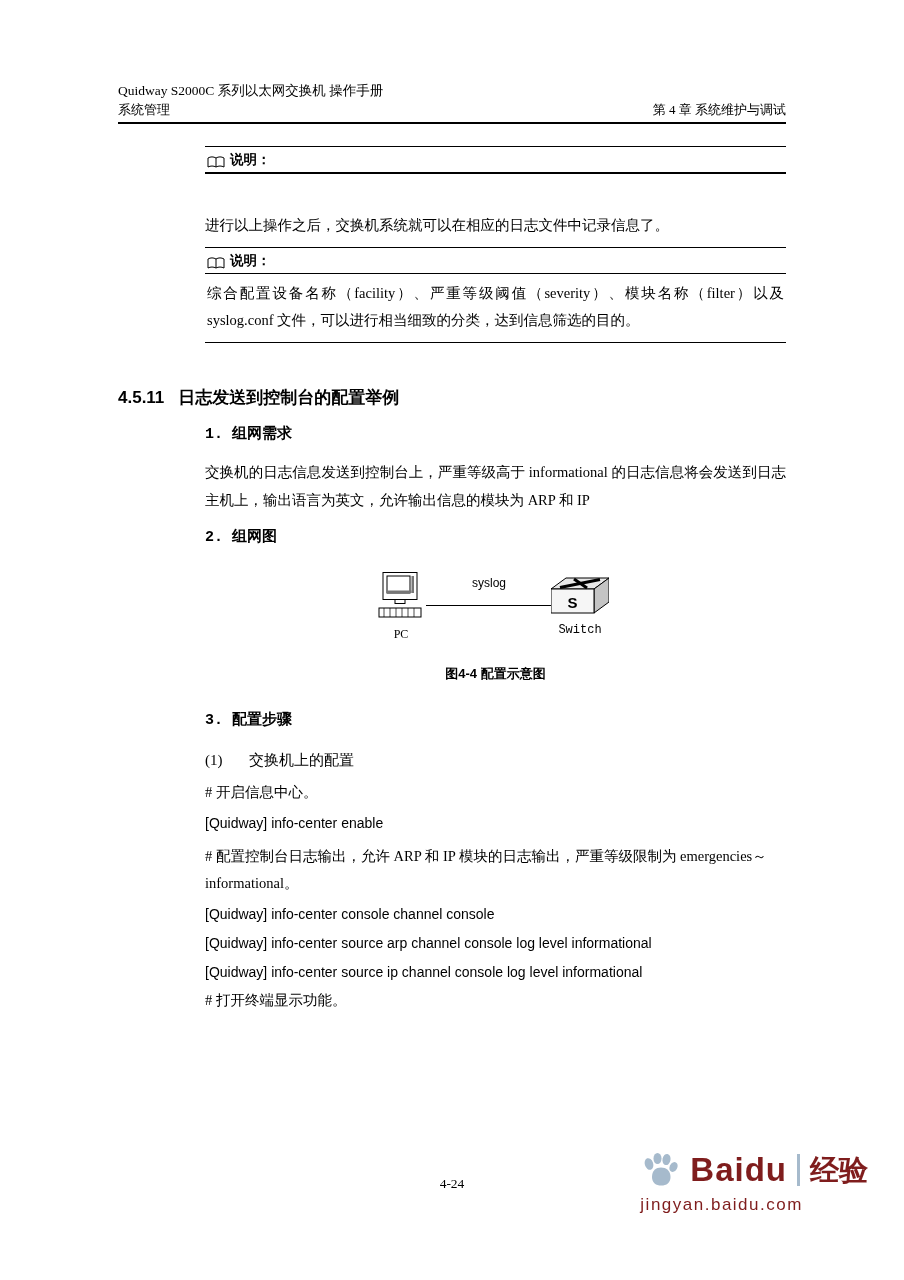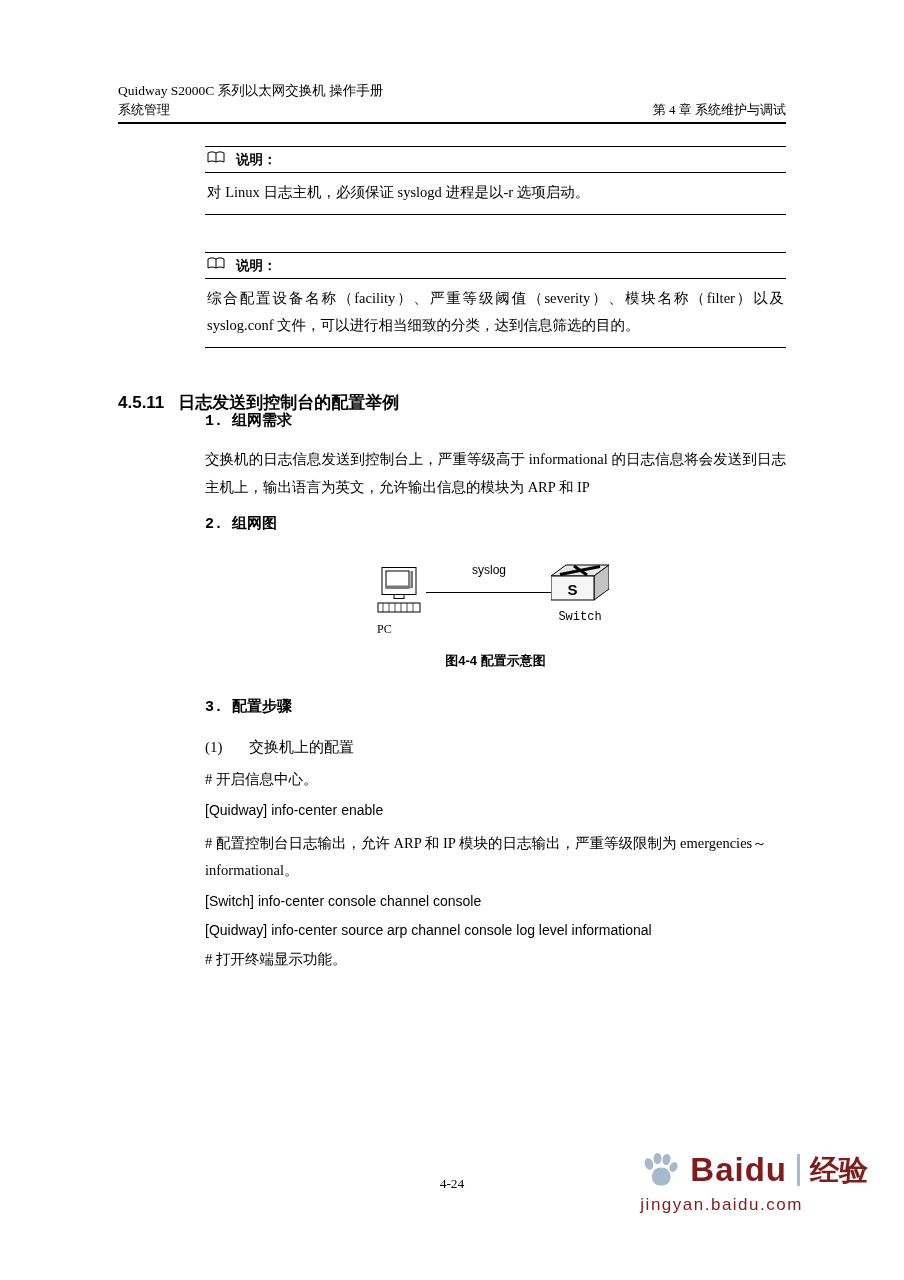--- a/index.html
+++ b/index.html
@@ -20,48 +20,48 @@
     padding-bottom:4px; border-bottom:2px solid #000;
   }
 
   
   .flow { position:absolute; top:146px; left:118px; width:668px; }
   .indent { margin-left:87px; width:581px; display:flow-root; }
 
   
   .note { border-top:1px solid #000; border-bottom:1px solid #000; }
   .note-head {
-    display:flex; align-items:flex-start; gap:11px;
+    display:flex; align-items:flex-end; gap:5px;
     padding:4px 2px 3px; border-bottom:1px solid #000;
     font-family:"Liberation Sans",sans-serif; font-weight:bold; font-size:13.5px;
   }
   .note-body { padding:6px 2px 8px; font-size:14.5px; line-height:27px; text-align:justify; }
   .note-1 { margin-bottom:37px; }
   .note-2 { margin-bottom:45px; }
 
   .para { font-size:14.5px; line-height:28px; text-align:justify; }
   .para-after-note1 { margin-bottom:8px; }
   .para-requirements { margin-bottom:15px; }
 
   .section-heading {
     font-family:"Liberation Sans",sans-serif; font-weight:bold;
-    font-size:17px; line-height:20px; 
+    font-size:17px; line-height:20px; margin-bottom:18px;
   }
   .section-heading .sec-num { margin-right:14px; }
 
   .subhead {
     font-family:Liberation Mono, monospace; font-weight:bold;
     font-size:15px; line-height:18px; margin-bottom:14px;
   }
   .subhead-topology { margin-bottom:17px; }
   .subhead-procedure { margin-bottom:20px; }
 
   
   .diagram { position:relative; height:80px; margin-bottom:22px; }
-  .pc-node { position:absolute; left:172px; top:16px; width:48px; text-align:left; }
+  .pc-node { position:absolute; left:172px; top:8px; width:48px; text-align:center; }
   .pc-label { font-size:12px; line-height:14px; margin-top:1px; }
   .link-label {
     position:absolute; left:223px; top:12px; width:122px; text-align:center;
     font-family:"Liberation Sans",sans-serif; font-size:12px;
   }
   .link-line { position:absolute; left:221px; top:41px; width:126px; border-top:1px solid #000; }
   .switch-node { position:absolute; left:345px; top:12px; width:60px; text-align:center; }
   .switch-label { font-family:Liberation Mono, monospace; font-size:12px; margin-top:3px; }
 
   .figure-caption {
@@ -117,23 +117,23 @@
     <div class="indent">
 
       <div class="note note-1">
         <div class="note-head">
           <svg width="18" height="13" viewBox="0 0 18 13">
             <path d="M1 2 C3.5 0.5 6.5 0.5 9 2 C11.5 0.5 14.5 0.5 17 2 L17 11 C14.5 9.7 11.5 9.7 9 11 C6.5 9.7 3.5 9.7 1 11 Z" fill="#fff" stroke="#000" stroke-width="1"></path>
             <line x1="9" y1="2" x2="9" y2="11" stroke="#000" stroke-width="1"></line>
           </svg>
           <span>说明：</span>
         </div>
-        <div class="note-body">对 Linux 日志主机，必须保证 syslogd 进程是以-r 选项启动。</div>
-      </div>
-
+      </div>
+
+      <p class="para para-after-note1">进行以上操作之后，交换机系统就可以在相应的日志文件中记录信息了。</p>
 
       <div class="note note-2">
         <div class="note-head">
           <svg width="18" height="13" viewBox="0 0 18 13">
             <path d="M1 2 C3.5 0.5 6.5 0.5 9 2 C11.5 0.5 14.5 0.5 17 2 L17 11 C14.5 9.7 11.5 9.7 9 11 C6.5 9.7 3.5 9.7 1 11 Z" fill="#fff" stroke="#000" stroke-width="1"></path>
             <line x1="9" y1="2" x2="9" y2="11" stroke="#000" stroke-width="1"></line>
           </svg>
           <span>说明：</span>
         </div>
         <div class="note-body">综合配置设备名称（facility）、严重等级阈值（severity）、模块名称（filter）以及 syslog.conf 文件，可以进行相当细致的分类，达到信息筛选的目的。</div>
@@ -191,22 +191,23 @@
 
       <h3 class="subhead subhead-procedure">3. 配置步骤</h3>
 
       <div class="step-line">
         <span class="step-no">(1)</span><span>交换机上的配置</span>
       </div>
 
       <div class="cmt"># 开启信息中心。</div>
       <div class="code">[Quidway] info-center enable</div>
       <div class="cmt cmt-wrap"># 配置控制台日志输出，允许 ARP 和 IP 模块的日志输出，严重等级限制为 emergencies～informational。</div>
-      <div class="code code-gap9">[Switch] info-center console channel console</div>
+      <div class="code code-gap9">[Quidway] info-center console channel console</div>
       <div class="code code-gap9">[Quidway] info-center source arp channel console log level informational</div>
+      <div class="code code-gap8">[Quidway] info-center source ip channel console log level informational</div>
       <div class="cmt cmt-last"># 打开终端显示功能。</div>
 
     </div>
   </div>
 
   <div class="footer">4-24</div>
 
   <div class="watermark">
     <div class="wm-row">
       <svg width="40" height="40" viewBox="0 0 40 40">

